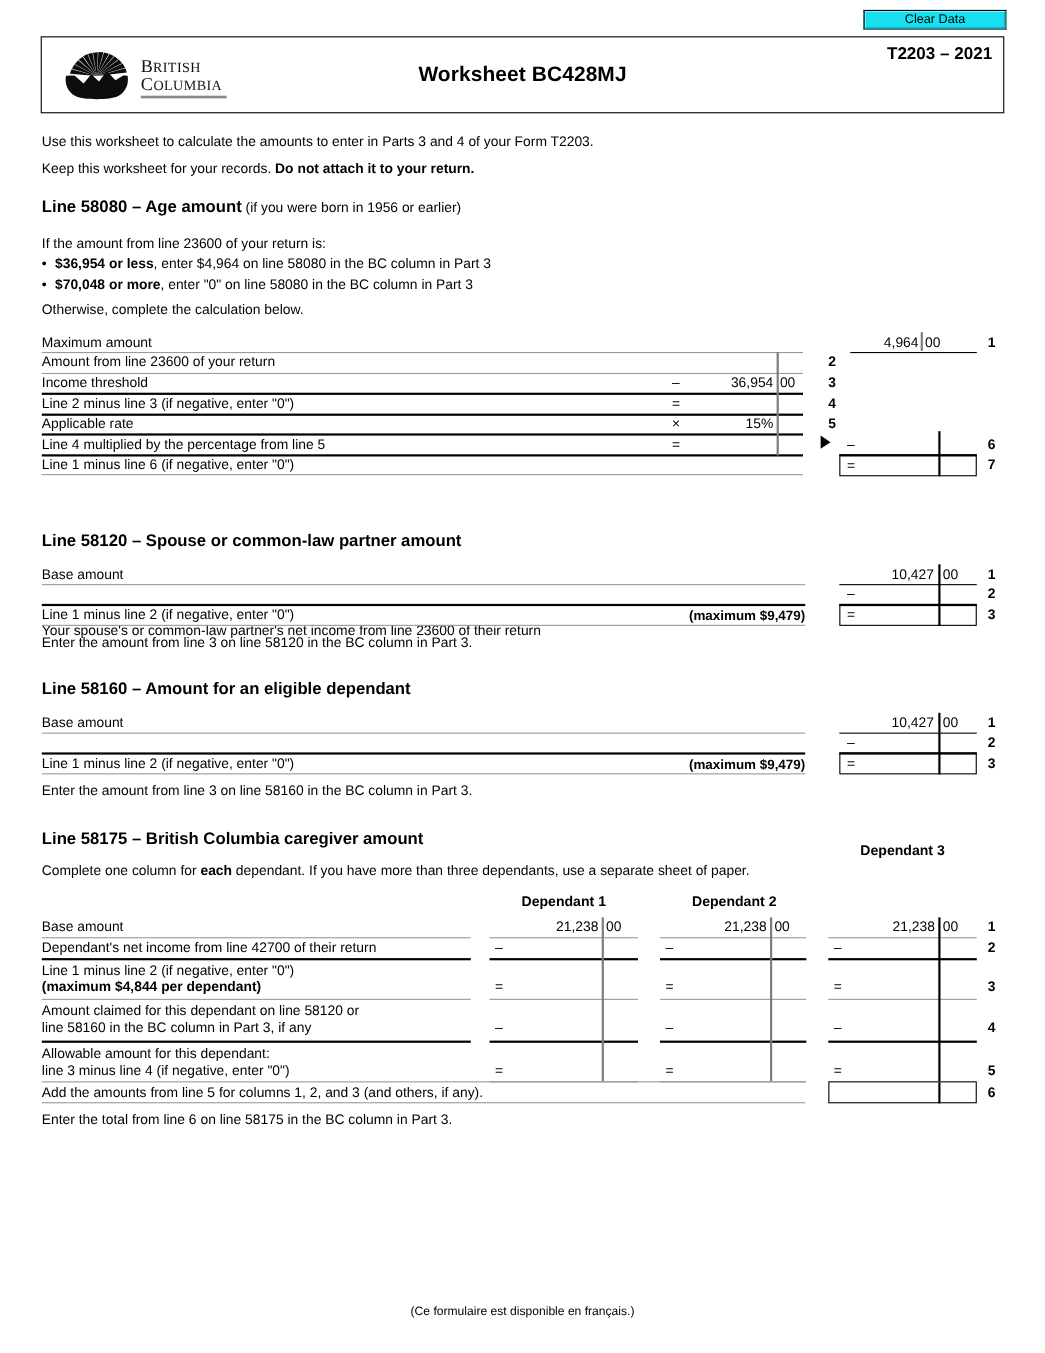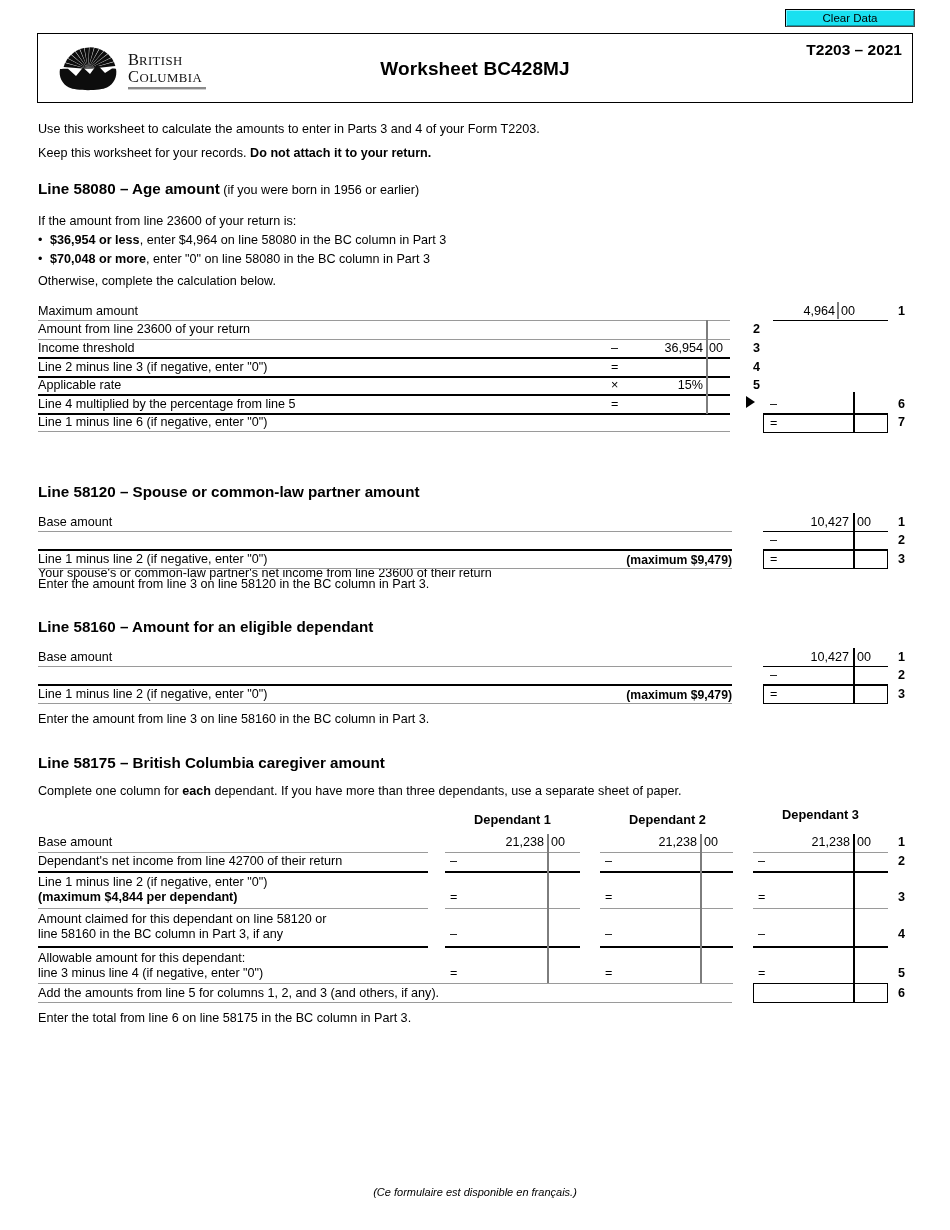--- a/index.html
+++ b/index.html
@@ -184,21 +184,20 @@
     left: 38px;
     top: 1238px;
     font-size: 10.5px;
   }
   .foot-center {
     position: absolute;
     left: 0; right: 0;
     top: 1186px;
     text-align: center;
     font-size: 11px;
-    font-style: italic;
   }
 </style>
 </head>
 <body>
 
 <div class="page">
 
   <div class="cleardata-wrap">
     <button class="cleardata-btn">Clear Data</button>
   </div>
@@ -392,21 +391,21 @@
   <div class="abs t" style="left:38px; top:712px;">Enter the amount from line 3 on line 58160 in the BC column in Part 3.</div>
 
   <div class="abs h2" style="left:38px; top:754px;">Line 58175 – British Columbia caregiver amount</div>
 
   <div class="abs t" style="left:38px; top:784px;">
     <span>Complete one column for </span><span class="b">each</span><span> dependant. If you have more than three dependants, use a separate sheet of paper.</span>
   </div>
 
   <div class="colhead" style="left:445px; top:812px; width:135px;">Dependant 1</div>
   <div class="colhead" style="left:600px; top:812px; width:135px;">Dependant 2</div>
-  <div class="colhead" style="left:753px; top:807px; width:135px;">Dependant 3</div>
+  <div class="colhead" style="left:753px; top:765px; width:135px;">Dependant 3</div>
 
   <div class="abs t" style="left:38px; top:835px;">Base amount</div>
   <div class="abs t" style="left:38px; top:854px;">Dependant's net income from line 42700 of their return</div>
   <div class="abs t" style="left:38px; top:875px;">Line 1 minus line 2 (if negative, enter "0")</div>
   <div class="abs t b" style="left:38px; top:890px;">(maximum $4,844 per dependant)</div>
   <div class="abs t" style="left:38px; top:912px;">Amount claimed for this dependant on line 58120 or</div>
   <div class="abs t" style="left:38px; top:927px;">line 58160 in the BC column in Part 3, if any</div>
   <div class="abs t" style="left:38px; top:951px;">Allowable amount for this dependant:</div>
   <div class="abs t" style="left:38px; top:966px;">line 3 minus line 4 (if negative, enter "0")</div>
   <div class="abs t" style="left:38px; top:986px;">Add the amounts from line 5 for columns 1, 2, and 3 (and others, if any).</div>

